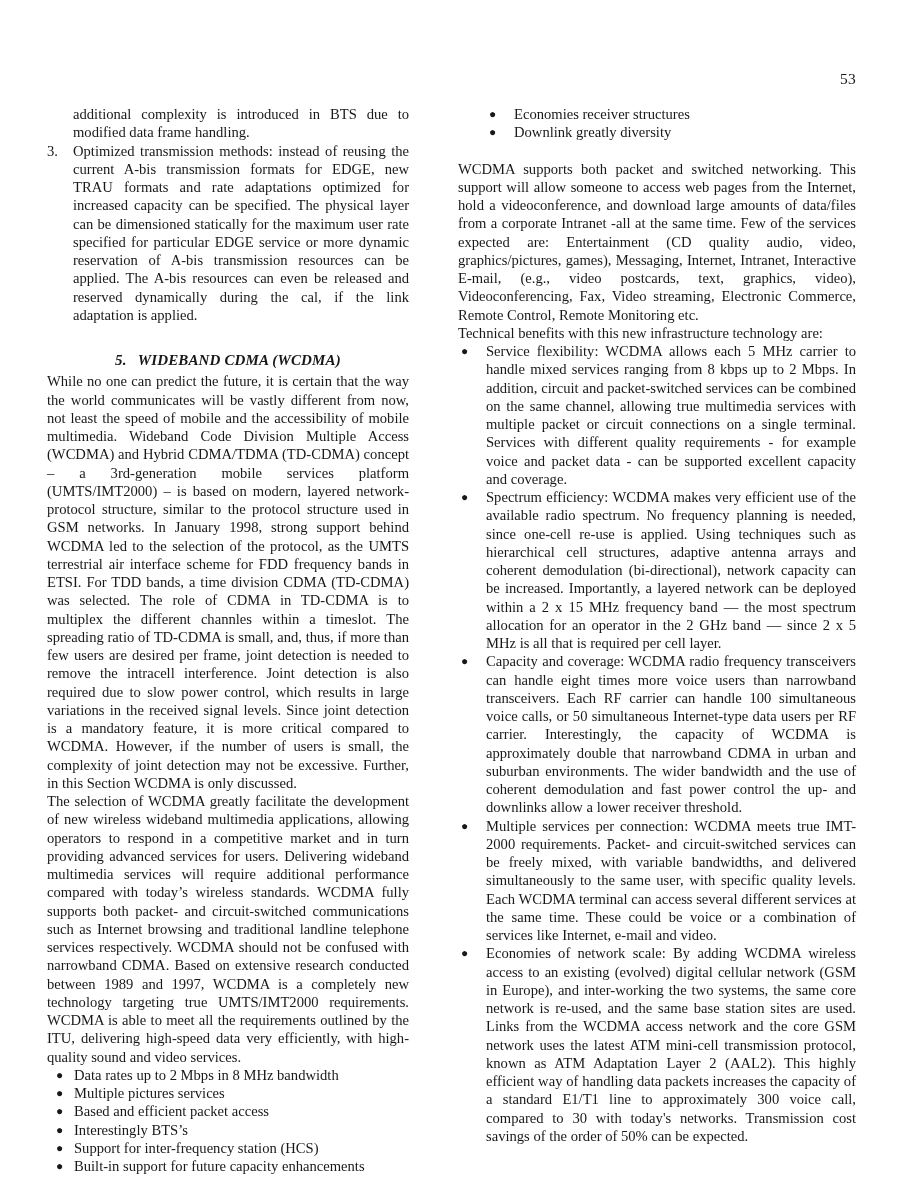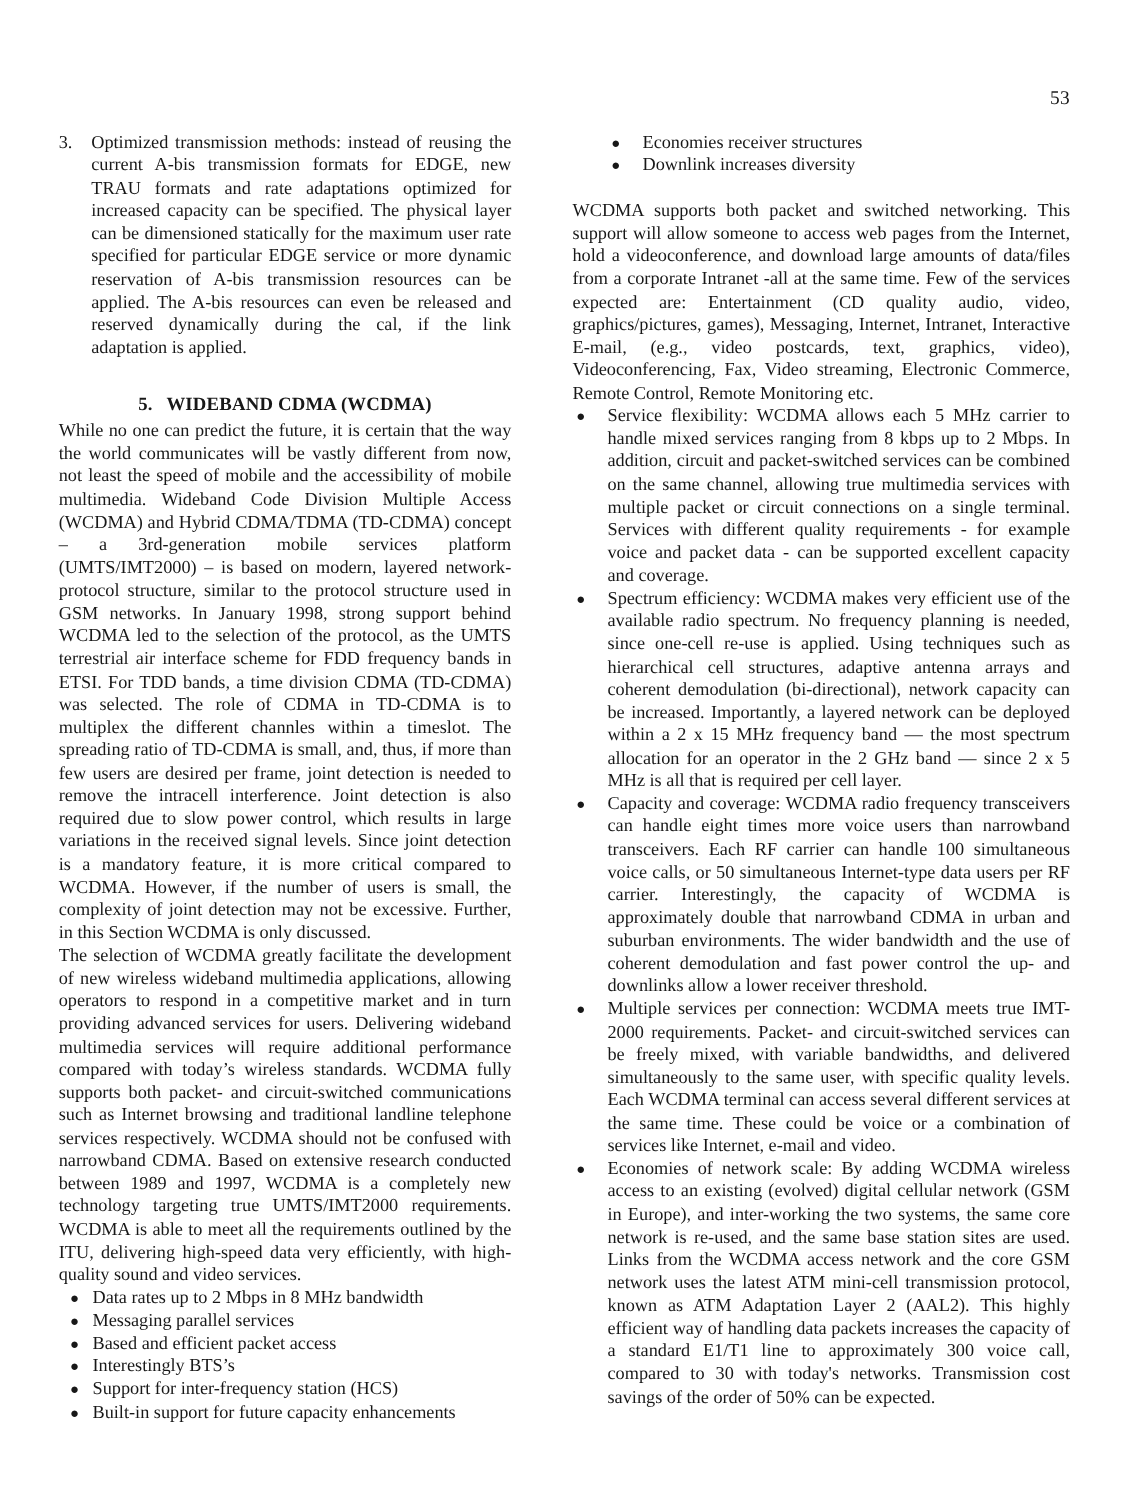--- a/index.html
+++ b/index.html
@@ -67,20 +67,21 @@
     width: 20px;
     text-align: left;
   }
 
   h2.section-head {
     font-size: 15px;
     font-weight: bold;
     text-align: center;
     margin: 27px 0 3px 0;
     letter-spacing: 0.15px;
+    font-style: italic;
   }
   h2.section-head .sec-num { margin-right: 11px; }
 
   
   ul.blist {
     list-style: none;
     margin: 0;
     padding: 0;
   }
   ul.blist > li {
@@ -124,41 +125,42 @@
 </style>
 </head>
 <body>
 
 <div class="page">
 
   <div class="folio">53</div>
 
   <div class="col col-left">
 
+    <p class="para first-indent">additional complexity is introduced in BTS due to modified data frame handling.</p>
 
     <div class="numitem">
       <span class="num">3.</span>
       <span>Optimized transmission methods: instead of reusing the current A-bis transmission formats for EDGE, new TRAU formats and rate adaptations optimized for increased capacity can be specified. The physical layer can be dimensioned statically for the maximum user rate specified for particular EDGE service or more dynamic reservation of A-bis transmission resources can be applied. The A-bis resources can even be released and reserved dynamically during the cal, if the link adaptation is applied.</span>
     </div>
 
     <h2 class="section-head">
       <span class="sec-num">5.</span><span>WIDEBAND CDMA (WCDMA)</span>
     </h2>
 
     <p class="para">While no one can predict the future, it is certain that the way the world communicates will be vastly different from now, not least the speed of mobile and the accessibility of mobile multimedia. Wideband Code Division Multiple Access (WCDMA) and Hybrid CDMA/TDMA (TD-CDMA) concept – a 3rd-generation mobile services platform (UMTS/IMT2000) – is based on modern, layered network-protocol structure, similar to the protocol structure used in GSM networks. In January 1998, strong support behind WCDMA led to the selection of the protocol, as the UMTS terrestrial air interface scheme for FDD frequency bands in ETSI. For TDD bands, a time division CDMA (TD-CDMA) was selected. The role of CDMA in TD-CDMA is to multiplex the different channles within a timeslot. The spreading ratio of TD-CDMA is small, and, thus, if more than few users are desired per frame, joint detection is needed to remove the intracell interference. Joint detection is also required due to slow power control, which results in large variations in the received signal levels. Since joint detection is a mandatory feature, it is more critical compared to WCDMA. However, if the number of users is small, the complexity of joint detection may not be excessive. Further, in this Section WCDMA is only discussed.</p>
     <p class="para">The selection of WCDMA greatly facilitate the development of new wireless wideband multimedia applications, allowing operators to respond in a competitive market and in turn providing advanced services for users. Delivering wideband multimedia services will require additional performance compared with today’s wireless standards. WCDMA fully supports both packet- and circuit-switched communications such as Internet browsing and traditional landline telephone services respectively. WCDMA should not be confused with narrowband CDMA. Based on extensive research conducted between 1989 and 1997, WCDMA is a completely new technology targeting true UMTS/IMT2000 requirements. WCDMA is able to meet all the requirements outlined by the ITU, delivering high-speed data very efficiently, with high-quality sound and video services.</p>
 
     <ul class="blist">
       <li>
         <span class="bul">●</span>
         <span>Data rates up to 2 Mbps in 8 MHz bandwidth</span>
       </li>
       <li>
         <span class="bul">●</span>
-        <span>Messaging parallel services</span>
+        <span>Multiple pictures services</span>
       </li>
       <li>
         <span class="bul">●</span>
         <span>Based and efficient packet access</span>
       </li>
       <li>
         <span class="bul">●</span>
         <span>Interestingly BTS’s</span>
       </li>
       <li>
@@ -175,27 +177,28 @@
 
   <div class="col col-right">
 
     <ul class="blist sub">
       <li>
         <span class="bul">●</span>
         <span>Economies receiver structures</span>
       </li>
       <li>
         <span class="bul">●</span>
-        <span>Downlink increases diversity</span>
+        <span>Downlink greatly diversity</span>
       </li>
     </ul>
 
     <div class="spacer-md"></div>
 
     <p class="para">WCDMA supports both packet and switched networking. This support will allow someone to access web pages from the Internet, hold a videoconference, and download large amounts of data/files from a corporate Intranet -all at the same time. Few of the services expected are: Entertainment (CD quality audio, video, graphics/pictures, games), Messaging, Internet, Intranet, Interactive E-mail, (e.g., video postcards, text, graphics, video), Videoconferencing, Fax, Video streaming, Electronic Commerce, Remote Control, Remote Monitoring etc.</p>
+    <p class="para">Technical benefits with this new infrastructure technology are:</p>
 
     <ul class="jlist">
       <li>
         <span class="bul">●</span><span class="term">Service flexibility</span><span>: WCDMA allows each 5 MHz carrier to handle mixed services ranging from 8 kbps up to 2 Mbps. In addition, circuit and packet-switched services can be combined on the same channel, allowing true multimedia services with multiple packet or circuit connections on a single terminal. Services with different quality requirements - for example voice and packet data - can be supported excellent capacity and coverage.</span>
       </li>
       <li>
         <span class="bul">●</span><span class="term">Spectrum efficiency</span><span>: WCDMA makes very efficient use of the available radio spectrum. No frequency planning is needed, since one-cell re-use is applied. Using techniques such as hierarchical cell structures, adaptive antenna arrays and coherent demodulation (bi-directional), network capacity can be increased. Importantly, a layered network can be deployed within a 2 x 15 MHz frequency band — the most spectrum allocation for an operator in the 2 GHz band — since 2 x 5 MHz is all that is required per cell layer.</span>
       </li>
       <li>
         <span class="bul">●</span><span class="term">Capacity and coverage</span><span>: WCDMA radio frequency transceivers can handle eight times more voice users than narrowband transceivers. Each RF carrier can handle 100 simultaneous voice calls, or 50 simultaneous Internet-type data users per RF carrier. Interestingly, the capacity of WCDMA is approximately double that narrowband CDMA in urban and suburban environments. The wider bandwidth and the use of coherent demodulation and fast power control the up- and downlinks allow a lower receiver threshold.</span>

